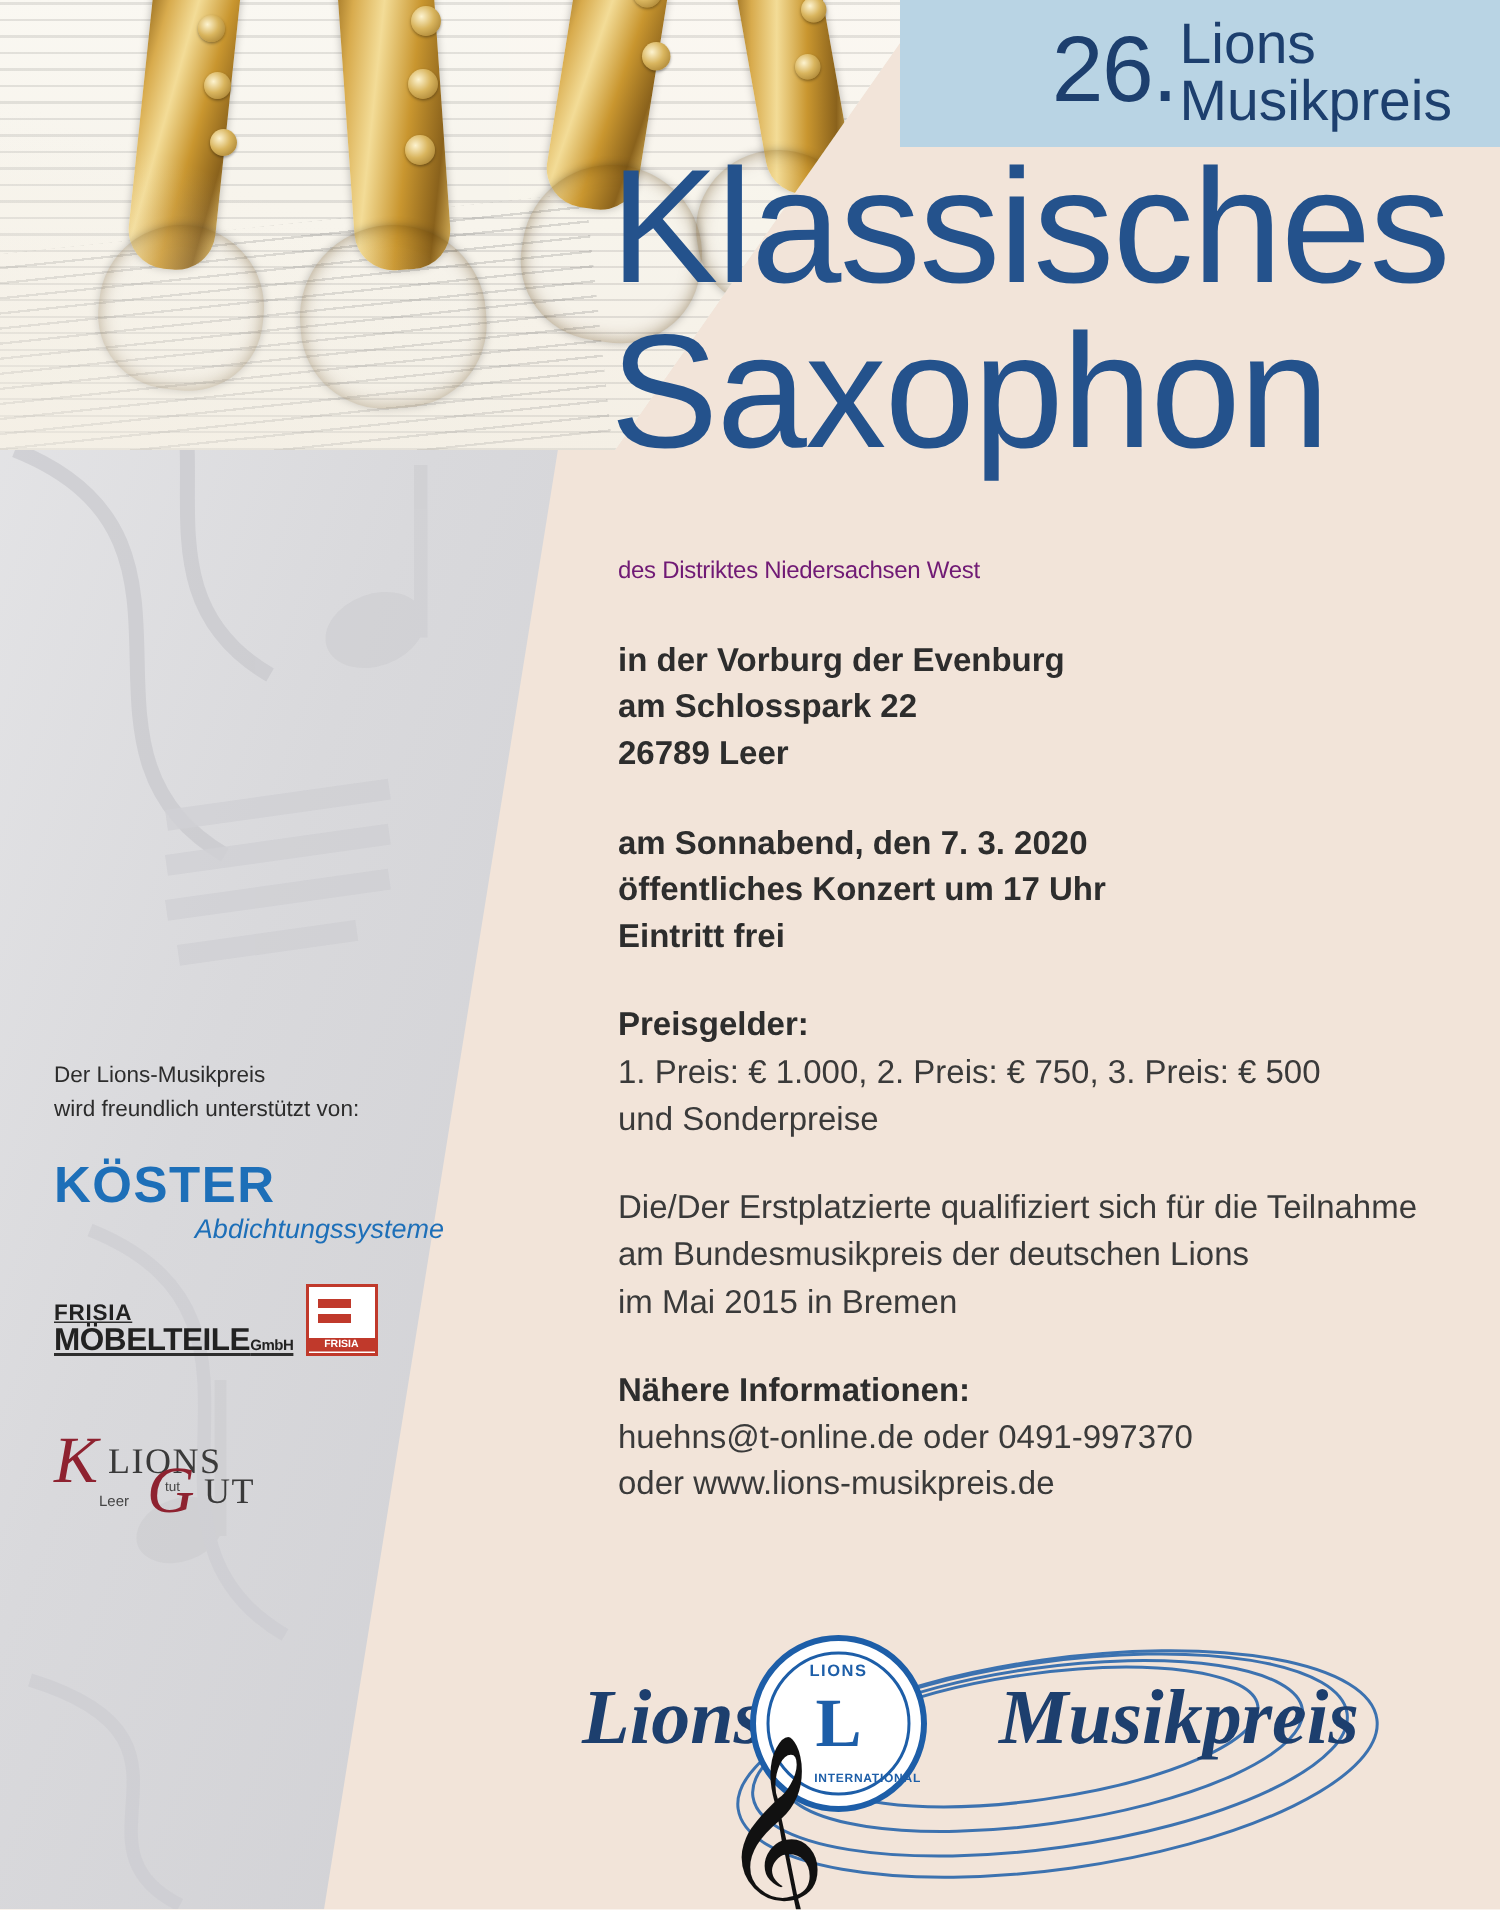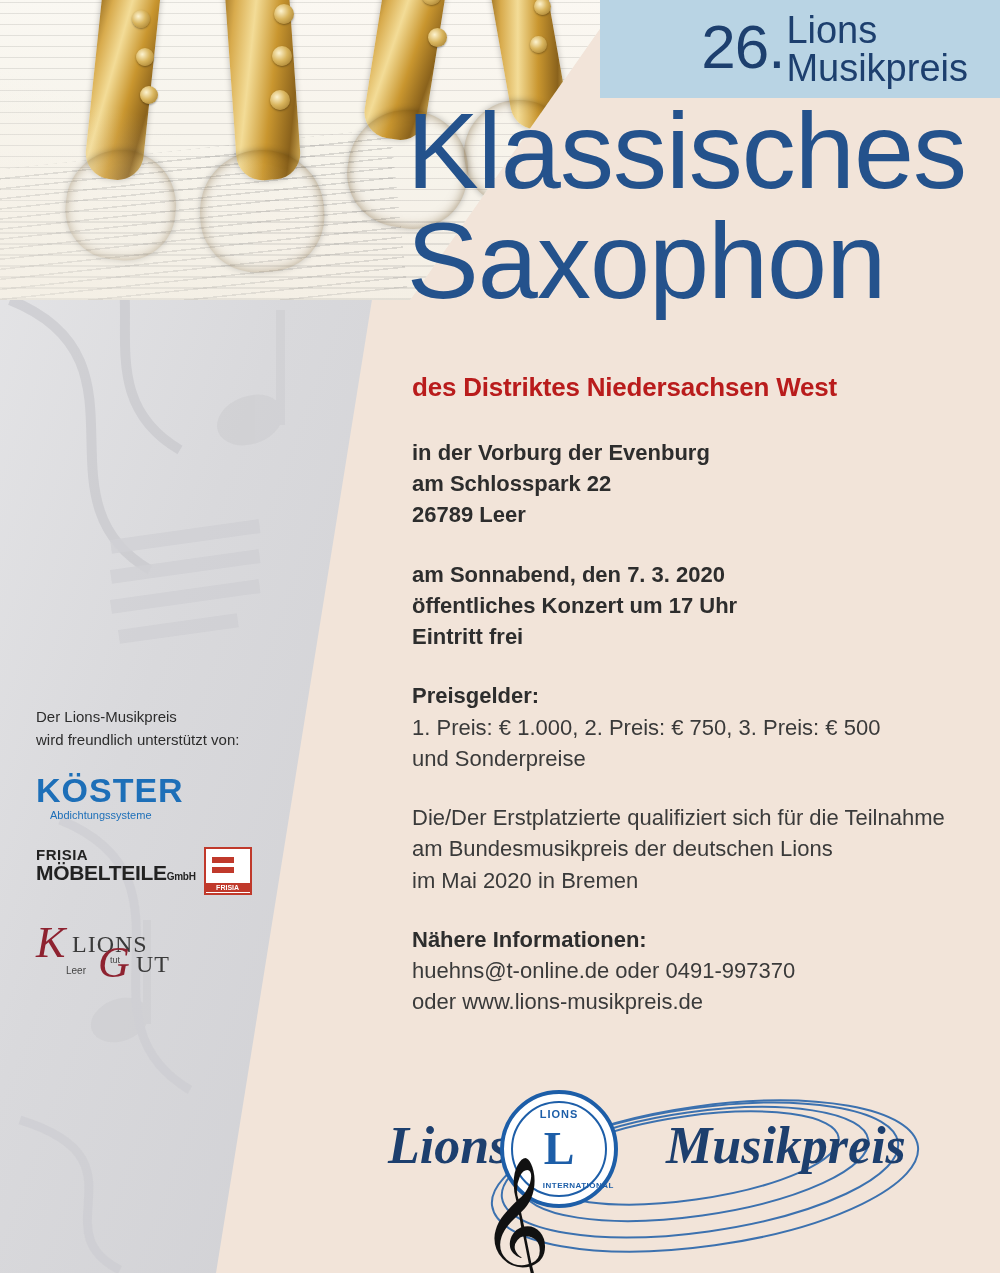--- a/index.html
+++ b/index.html
@@ -151,23 +151,23 @@
 
   
   .body-block {
     position: absolute;
     left: 412px;
     top: 372px;
     width: 560px;
     color: #333333;
   }
   .b-strong {
-    font-weight: bold;
-    font-size: 26px;
-    color: #b91c1c;
+    font-weight: normal;
+    font-size: 16px;
+    color: #701a75;
     margin: 0 0 34px 0;
     letter-spacing: -.2px;
   }
   .b-group {
     margin: 0 0 28px 0;
   }
   .b-group .line {
     font-weight: bold;
     font-size: 22px;
     color: #2d2d2d;
@@ -197,29 +197,32 @@
     margin-bottom: 26px;
   }
   .logo-koester .k-main {
     font-size: 34px;
     font-weight: bold;
     color: #1d6fb8;
     letter-spacing: 1px;
     line-height: 1;
   }
   .logo-koester .k-sub {
-    font-size: 11px;
+    font-size: 18px;
+    font-style: italic;
     color: #1d6fb8;
     margin-top: 2px;
     margin-left: 14px;
+    text-align: right;
   }
   .logo-frisia {
     display: flex;
-    align-items: flex-start;
-    margin-bottom: 16px;
+    align-items: flex-end;
+    margin-bottom: 38px;
+    text-decoration: underline;
   }
   .logo-frisia .f-text { line-height: 1; }
   .logo-frisia .f-1 {
     font-size: 15px; font-weight: bold; color: #222; letter-spacing: .5px;
   }
   .logo-frisia .f-2 {
     font-size: 21px; font-weight: bold; color: #222; letter-spacing: -.3px;
   }
   .logo-frisia .f-2 small { font-size: 10px; }
   .logo-frisia .f-box {
@@ -439,21 +442,21 @@
 
     <div class="b-group">
       <div class="line">Preisgelder:</div>
       <div class="line reg">1. Preis: € 1.000, 2. Preis: € 750, 3. Preis: € 500</div>
       <div class="line reg">und Sonderpreise</div>
     </div>
 
     <div class="b-group">
       <div class="line reg">Die/Der Erstplatzierte qualifiziert sich für die Teilnahme</div>
       <div class="line reg">am Bundesmusikpreis der deutschen Lions</div>
-      <div class="line reg">im Mai 2020 in Bremen</div>
+      <div class="line reg">im Mai 2015 in Bremen</div>
     </div>
 
     <div class="b-group">
       <div class="line">Nähere Informationen:</div>
       <div class="line reg">huehns@t-online.de oder 0491-997370</div>
       <div class="line reg">oder www.lions-musikpreis.de</div>
     </div>
 
   </div>
 

